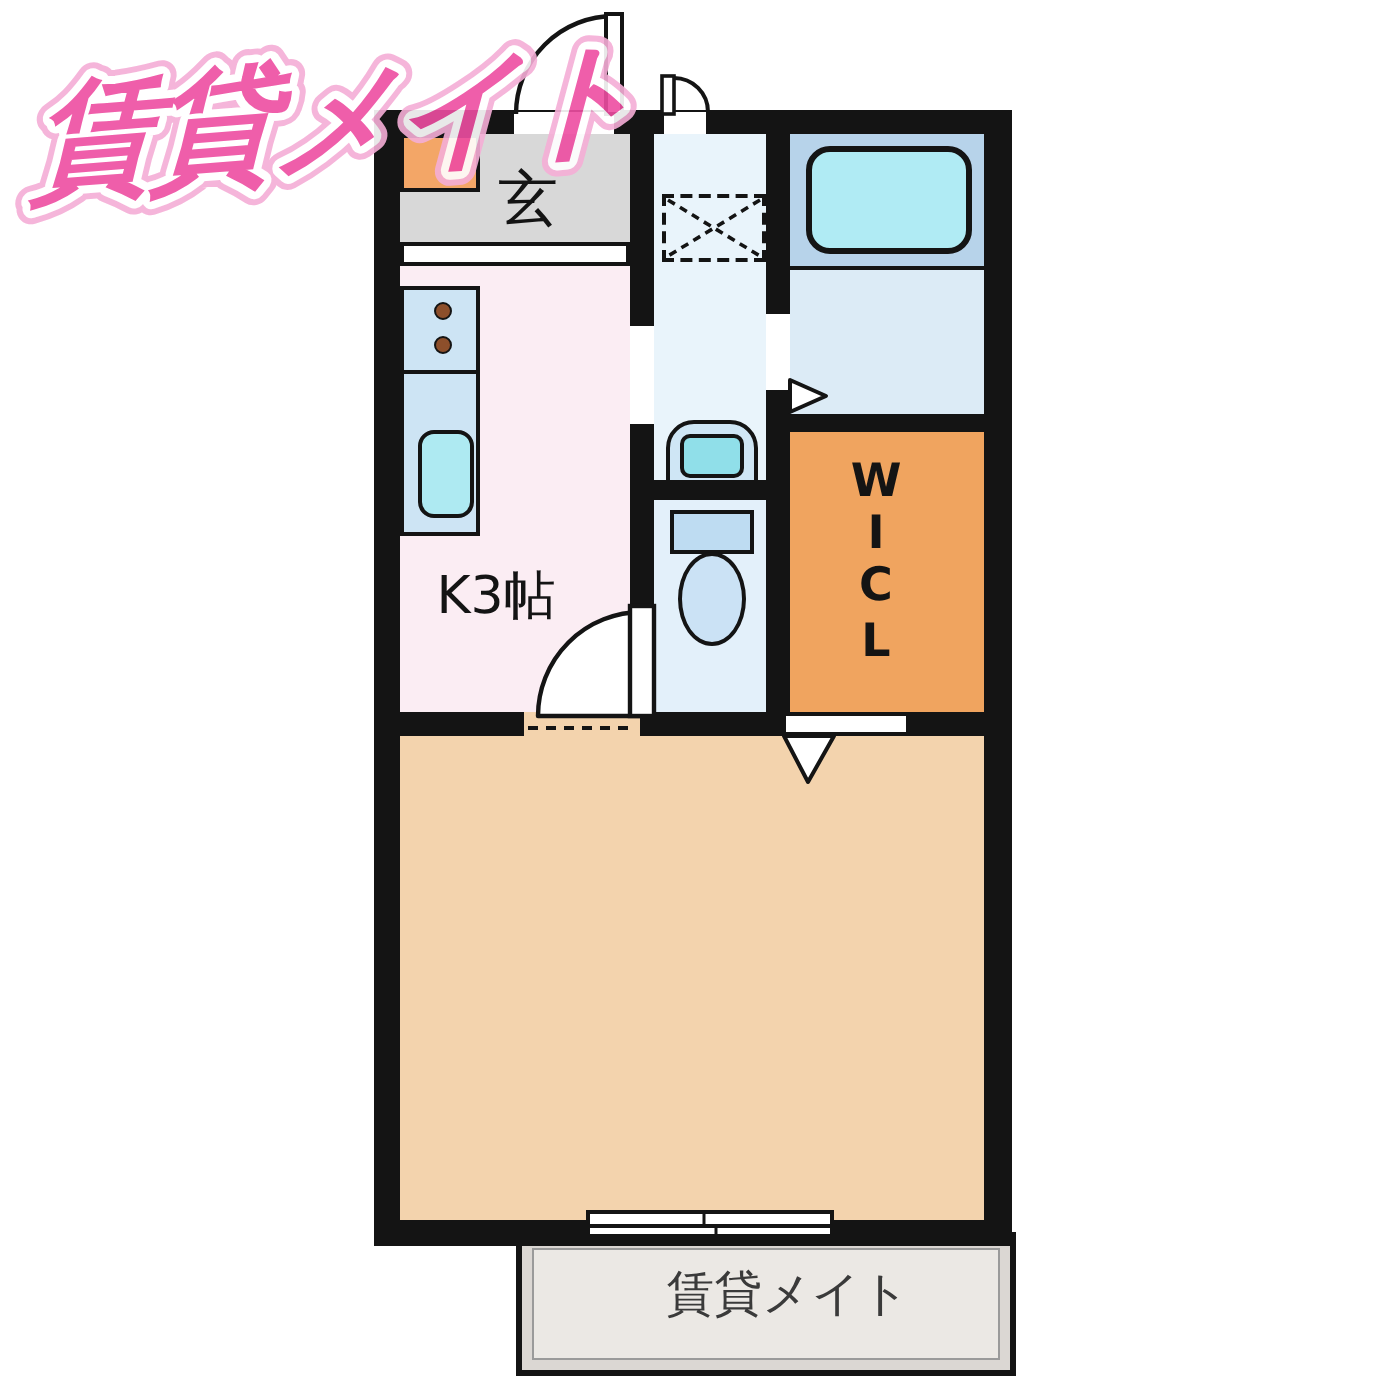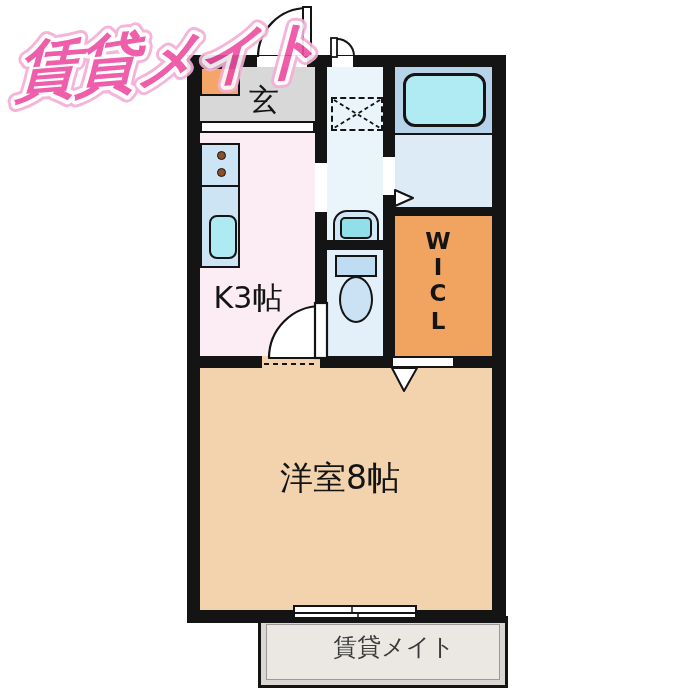--- a/index.html
+++ b/index.html
@@ -42,21 +42,21 @@
   .small-sill{left:332px;top:56px;width:21px;height:11px;background:#ffffff;}
   .gap-kitchen-corridor{left:315px;top:163px;width:12px;height:49px;background:#ffffff;}
   .gap-bath{left:383px;top:157px;width:12px;height:38px;background:#ffffff;}
   .wic-sill{left:391px;top:356px;width:64px;height:12px;background:#ffffff;border:2px solid #141414;}
   .doorway-kitchen-living{left:262px;top:356px;width:58px;height:12px;background:#f3d3ad;}
   .window{left:293px;top:605px;width:124px;height:14px;background:#ffffff;border:2px solid #141414;}
   .window-mid{left:0;top:5px;width:120px;height:0;border-top:2px solid #141414;}
   
   .lbl{position:absolute;transform:translate(-50%,-50%);white-space:nowrap;color:#141414;}
   .lbl-genkan{left:264px;top:100px;font-size:30px;}
-  .lbl-kitchen{left:248px;top:298px;font-size:30px;}
+  .lbl-kitchen{left:248px;top:298px;font-size:26px;}
   .lbl-living{left:340px;top:478px;font-size:33px;}
   .lbl-balcony{left:394px;top:647px;font-size:24px;color:#3a3a3a;}
   .lbl-wic{font-size:23px;font-weight:600;}
   .svg-overlay{left:0;top:0;width:700px;height:700px;pointer-events:none;z-index:20;}
   .logo-svg{left:0;top:2px;z-index:50;opacity:0.9;}
   .logo-text{font-family:"DejaVu Sans","Liberation Sans",sans-serif;font-size:63px;font-weight:bold;font-style:italic;letter-spacing:-3px;}
 </style>
 </head>
 <body>
 
@@ -120,21 +120,20 @@
     <path d="M334,100 L380,128 M380,100 L334,128" stroke="#141414" stroke-width="1.8" stroke-dasharray="4,3" fill="none"></path>
 
     <polygon points="395,190 413,198 395,206" fill="#ffffff" stroke="#141414" stroke-width="2" stroke-linejoin="round"></polygon>
     <polygon points="392,368 417,368 404,391" fill="#ffffff" stroke="#141414" stroke-width="2" stroke-linejoin="round"></polygon>
 
     <path d="M352,605 L352,612 M358,612 L358,619" stroke="#141414" stroke-width="1.5" fill="none"></path>
   </svg>
 
   <span class="lbl lbl-genkan">玄</span>
   <span class="lbl lbl-kitchen">K3帖</span>
-  <span class="lbl lbl-living">洋室8帖</span>
   <span class="lbl lbl-wic" style="left:438px;top:241px;">W</span>
   <span class="lbl lbl-wic" style="left:438px;top:267px;">I</span>
   <span class="lbl lbl-wic" style="left:438px;top:293px;">C</span>
   <span class="lbl lbl-wic" style="left:438px;top:321px;">L</span>
 
   <svg class="abs logo-svg" width="360" height="140" viewBox="0 0 360 140">
     <g transform="rotate(-4.5 30 100) skewX(-6)">
       <text x="26" y="90" class="logo-text" fill="none" stroke="#f5aed6" stroke-width="14" stroke-linejoin="round">賃貸メイト</text>
       <text x="26" y="90" class="logo-text" fill="none" stroke="#ffffff" stroke-width="8" stroke-linejoin="round">賃貸メイト</text>
       <text x="26" y="90" class="logo-text" fill="#ee4da1">賃貸メイト</text>

